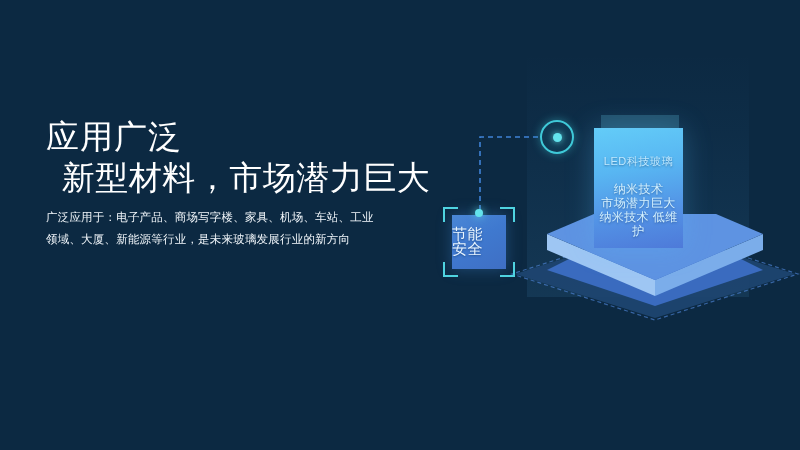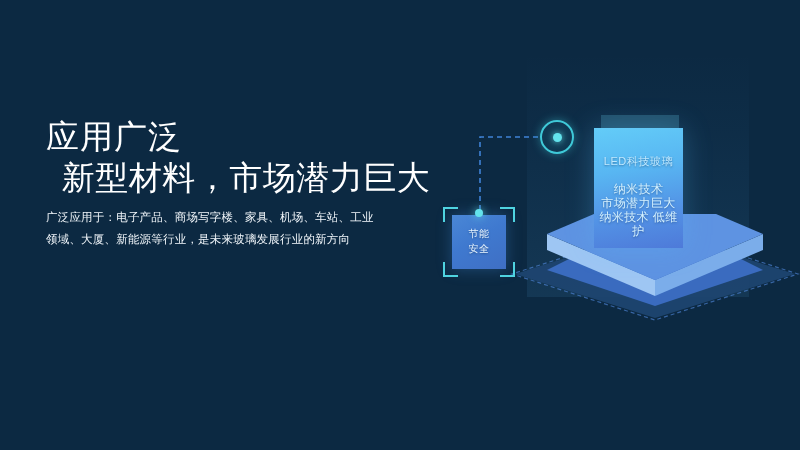--- a/index.html
+++ b/index.html
@@ -96,22 +96,22 @@
   }
 
   
   .badge-wrap{position:absolute;left:443px;top:207px;width:72px;height:70px;}
   .badge-box{
     position:absolute;left:9px;top:8px;width:54px;height:54px;
     background:linear-gradient(150deg,#4a87d6 0%,#3f79cf 45%,#3f6fc4 100%);
     box-shadow:0 0 14px rgba(70,140,220,.35);
   }
   .badge-box span{
-    display:block;text-align:center;color:#eaf6ff;
-    font-size:10px;line-height:15px;letter-spacing:.5px;
+    display:block;color:#eaf6ff;
+    font-size:15px;line-height:15px;letter-spacing:.5px;
     text-shadow:0 1px 2px rgba(15,55,105,.6);
   }
   .badge-box .txt{position:absolute;left:0;right:0;top:11px;}
   .brk{position:absolute;width:13px;height:13px;border:2px solid #4fd3e0;}
   .brk.tl{left:0;top:0;border-right:none;border-bottom:none;}
   .brk.tr{right:0;top:0;border-left:none;border-bottom:none;}
   .brk.bl{left:0;bottom:0;border-right:none;border-top:none;}
   .brk.br{right:0;bottom:0;border-left:none;border-top:none;}
   .badge-dot{
     position:absolute;left:50%;top:2px;margin-left:-4px;

